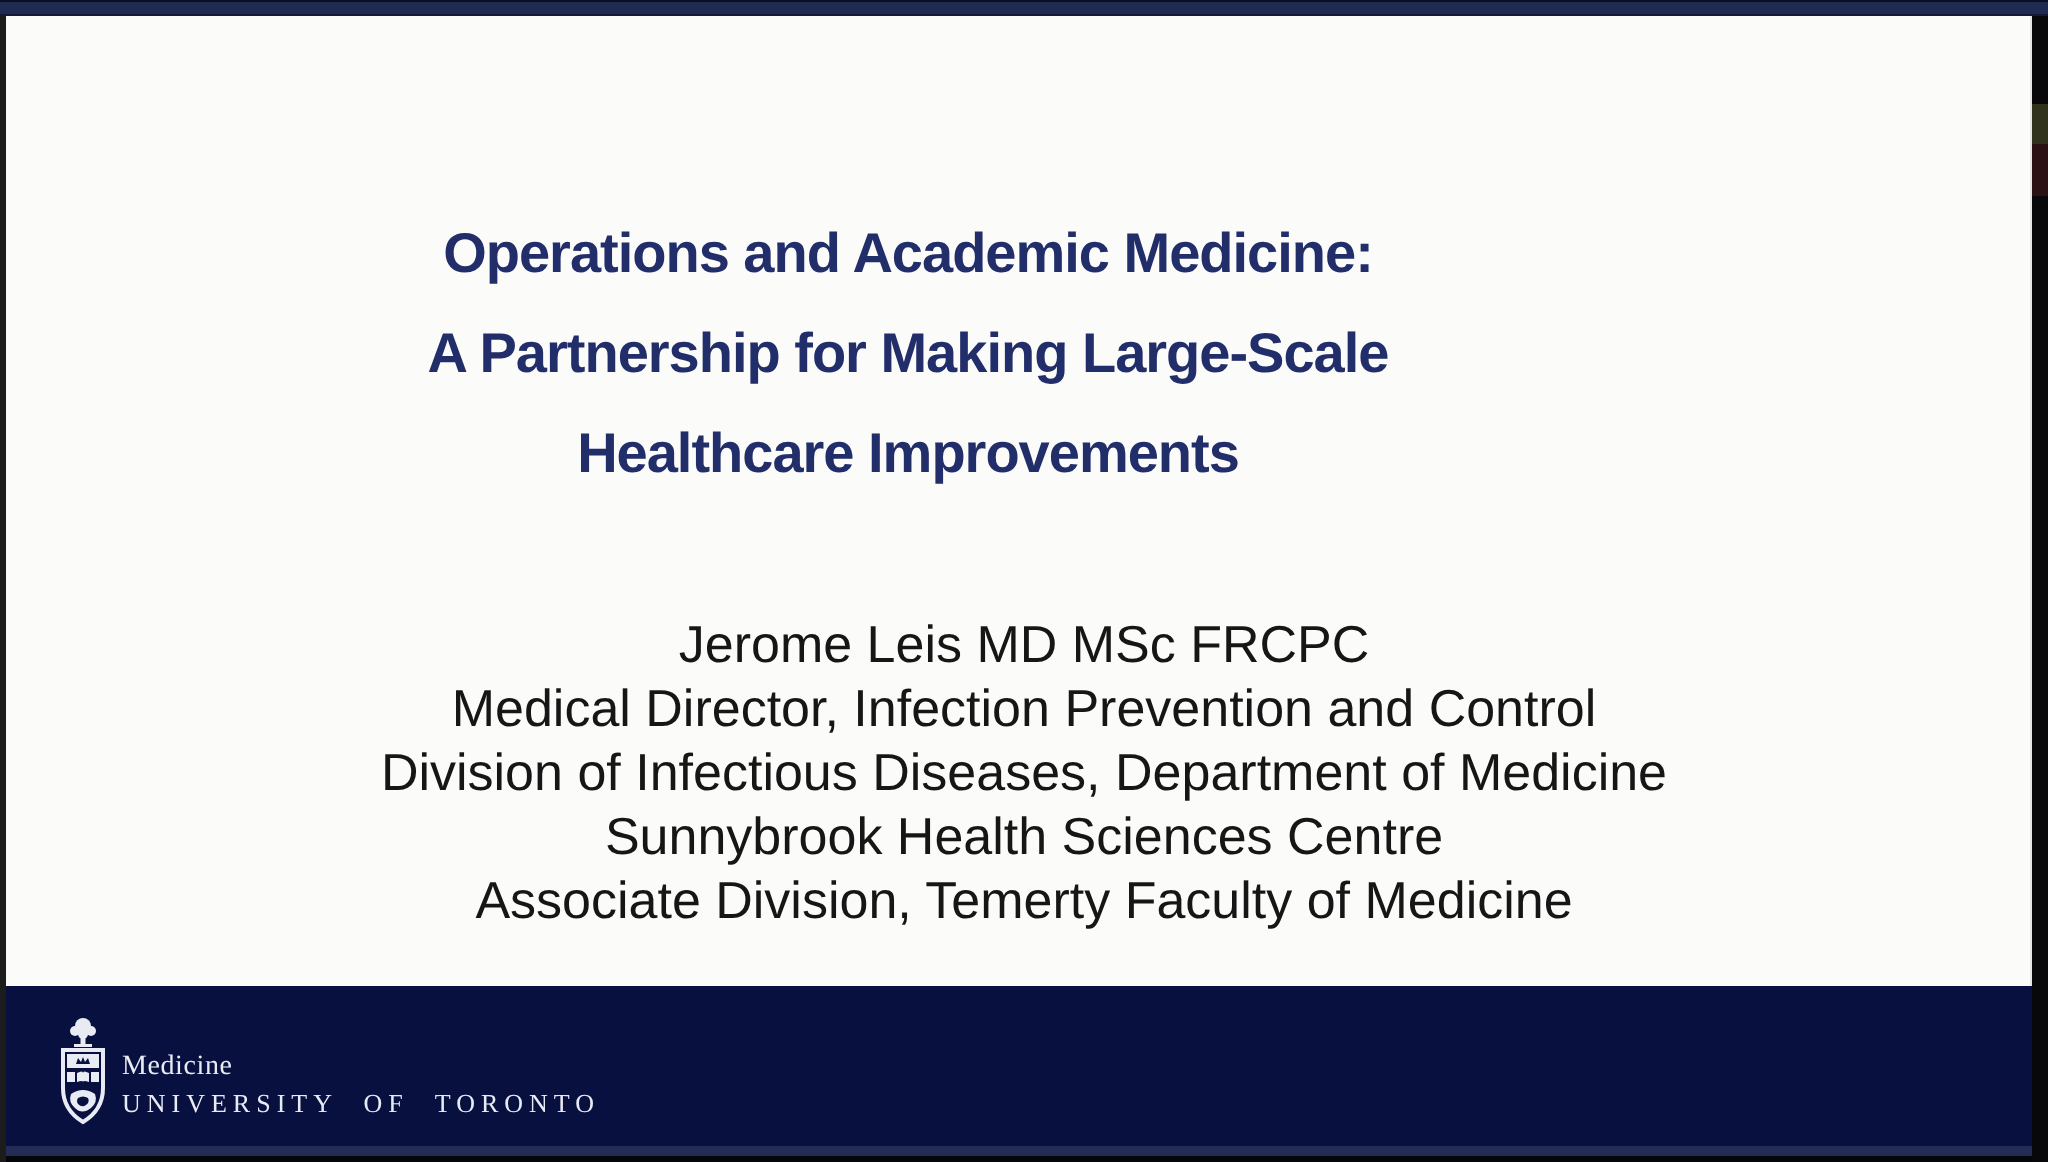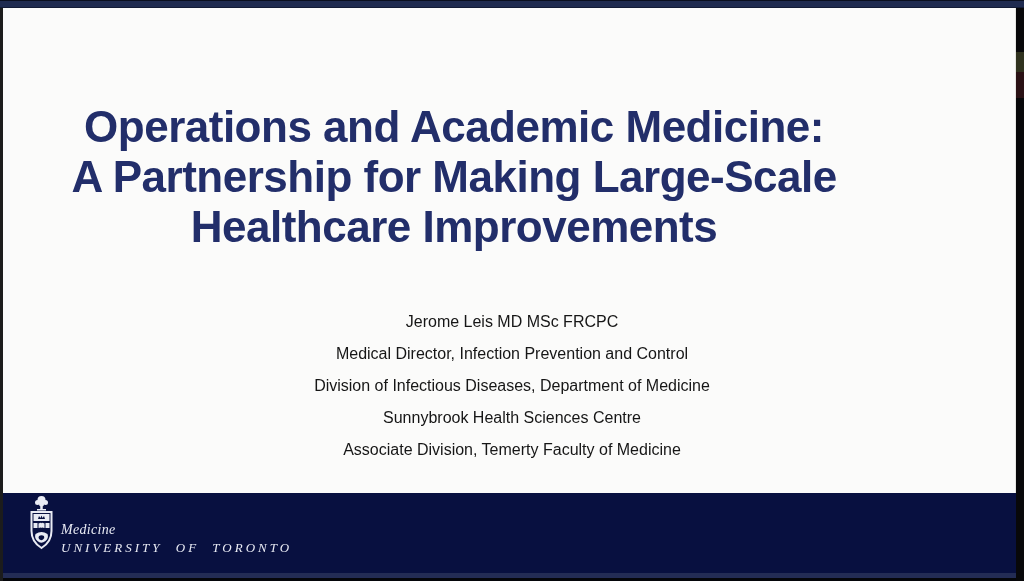--- a/index.html
+++ b/index.html
@@ -56,32 +56,32 @@
     background: #2a1114;
   }
   
   .title-block {
     position: absolute;
     left: 0; top: 102px;
     width: 908px;
     text-align: center;
     color: #222e6a;
     font-weight: 700;
-    font-size: 44px;
+    font-size: 28px;
     line-height: 50px;
     letter-spacing: -0.5px;
   }
   .subtitle-block {
     position: absolute;
     left: 0; top: 306px;
     width: 1024px;
     text-align: center;
     color: #161616;
     font-weight: 400;
-    font-size: 16px;
+    font-size: 26px;
     line-height: 32px;
   }
   
   .footer {
     position: absolute;
     left: 0; top: 493px;
     width: 1024px; height: 80px;
     background: #081040;
   }
   .footer-strip {
@@ -91,24 +91,23 @@
     background: #232c55;
   }
   .bottom-black {
     position: absolute;
     left: 0; top: 578px;
     width: 1024px; height: 3px;
     background: #05060a;
   }
   .logo-group {
     position: absolute;
-    left: 28px; top: 2px;
+    left: 28px; top: 15px;
     display: flex;
-    align-items: flex-end;
-    font-style: italic;
+    align-items: flex-start;
   }
   .crest {
     width: 27px; height: 62px;
     flex: 0 0 auto;
   }
   .logo-text {
     margin-left: 6px;
     color: #e9ebf4;
     font-family: "Liberation Serif", serif;
   }

